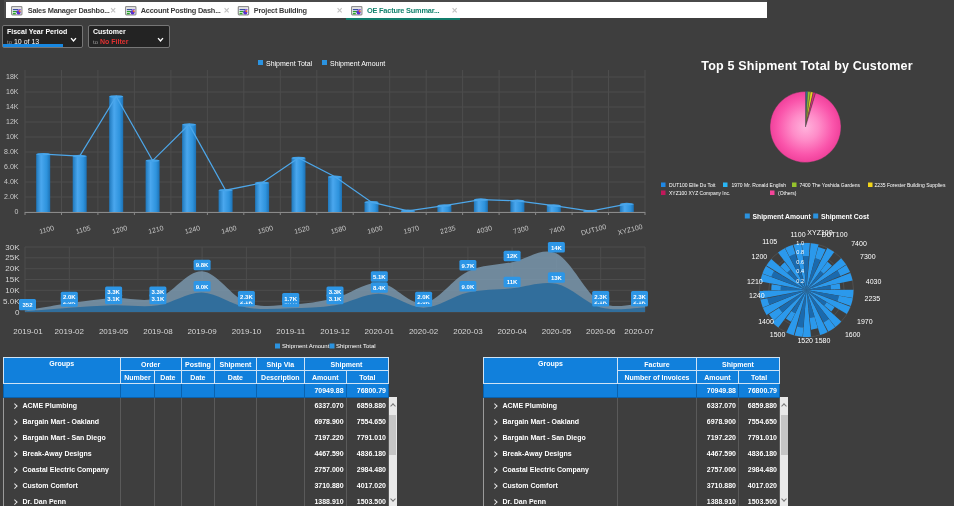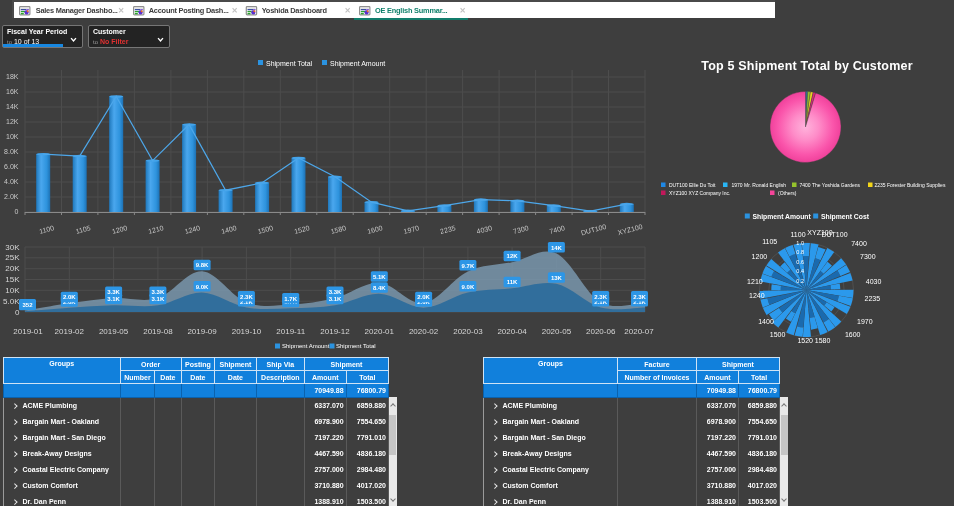--- a/index.html
+++ b/index.html
@@ -1,19 +1,19 @@
 <!DOCTYPE html>
 <html><head>
 <meta charset="utf-8">
 <style>
 *{margin:0;padding:0;box-sizing:border-box}
 html,body{width:954px;height:506px;overflow:hidden;background:#3e3e3e;font-family:"Liberation Sans",sans-serif}
 #page{position:relative;width:954px;height:506px}
 .abs{position:absolute}
-#tabbar{left:12px;top:0;width:763px;height:18px;background:#fff;border-top:2px solid #4a4a4a;border-left:2px solid #4a4a4a}
+#tabbar{left:4px;top:0;width:763px;height:18px;background:#fff;border-top:2px solid #4a4a4a;border-left:2px solid #4a4a4a}
 .tab{position:absolute;top:0;height:16px;line-height:17px;font-size:7.4px;font-weight:bold;letter-spacing:-0.22px;color:#3c3c3c;white-space:nowrap}
 .x{position:absolute;top:0;height:16px;line-height:17px;color:#c2c2c2;font-size:7.5px;font-weight:bold}
 .tab.active{color:#12826d}
 .tabline{position:absolute;top:16px;height:2px;background:#117c6b}
 .fbox{position:absolute;top:25px;height:23px;background:#232323;border:1px solid #767676;border-radius:2px;color:#fff}
 .fbox .lab{position:absolute;left:4px;top:2px;font-size:7px;font-weight:bold;color:#fff}
 .fbox .val{position:absolute;left:4px;top:12px;font-size:7px;color:#fff}
 .fbox .val .to{color:#9a9a9a;font-size:6px}
 .fbox .chev{position:absolute;right:5px;top:10px;width:7px;height:7px}
 .fbox .bar{position:absolute;left:0px;bottom:0px;height:3px;background:#1787e0}
@@ -83,22 +83,22 @@
       <rect x="1.8" y="3" width="5.5" height="1.3" fill="#3b51a3"></rect>
       <rect x="7.3" y="3" width="2.6" height="1.3" fill="#8a63d8"></rect>
       <rect x="1.8" y="5" width="4.2" height="1.3" fill="#2da32d"></rect>
       <rect x="1.8" y="7" width="3" height="1.3" fill="#2da32d"></rect>
       <circle cx="7.6" cy="6.4" r="2.1" fill="#5a2fd0"></circle>
       <circle cx="8.7" cy="5.2" r="1.0" fill="#f07018"></circle>
     </g>
       </svg>
   <div class="tab" style="left:21.7px">Sales Manager Dashbo...</div>
   <div class="tab" style="left:134.7px">Account Posting Dash...</div>
-  <div class="tab" style="left:247.7px">Yoshida Dashboard</div>
-  <div class="tab active" style="left:361px">OE English Summar...</div>
+  <div class="tab" style="left:247.7px">Project Building</div>
+  <div class="tab active" style="left:361px">OE Facture Summar...</div>
   <div class="x" style="left:104px">✕</div>
   <div class="x" style="left:217.5px">✕</div>
   <div class="x" style="left:330.5px">✕</div>
   <div class="x" style="left:445.5px">✕</div>
   <div class="tabline" style="left:340px;width:114px"></div>
 </div>
 <div class="fbox" style="left:2px;width:81px">
   <div class="lab">Fiscal Year Period</div>
   <div class="val"><span class="to">to</span> 10 of 13</div>
   <svg class="chev" viewBox="0 0 10 10">

